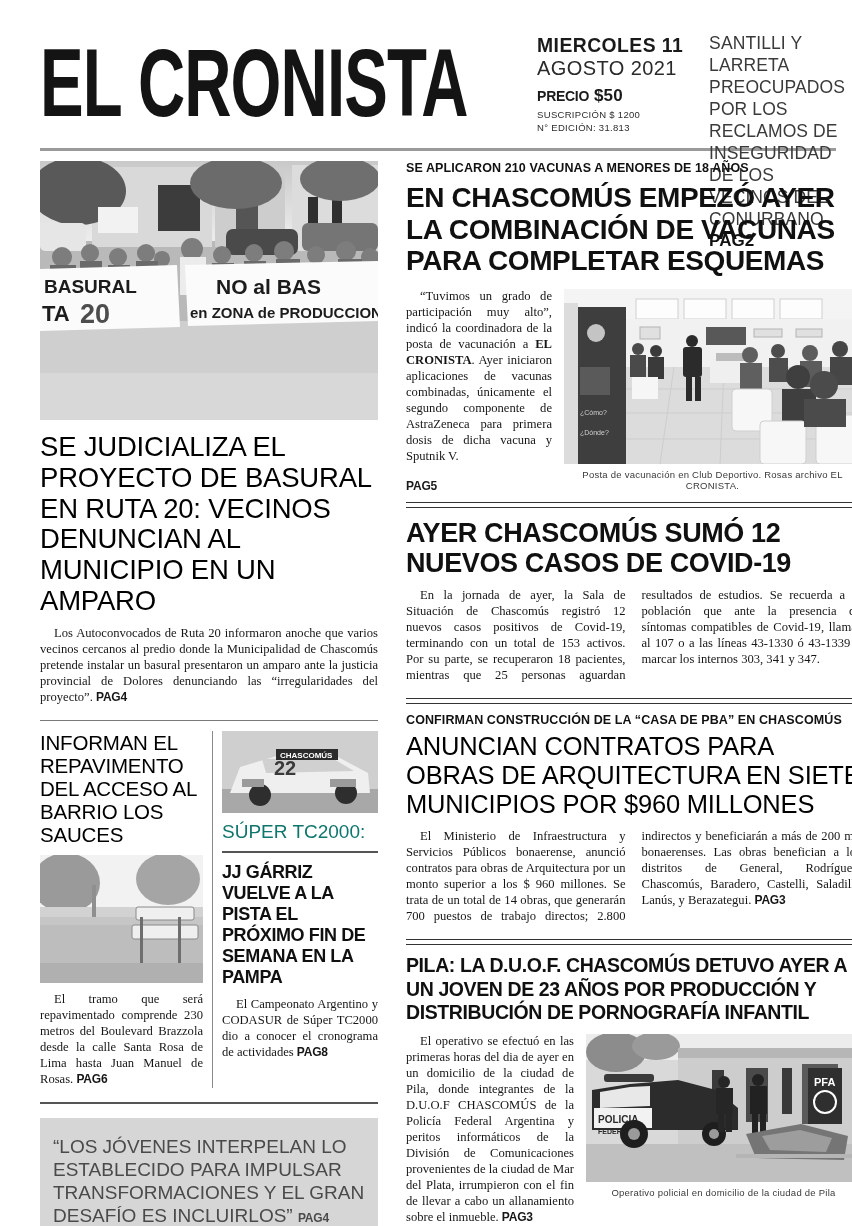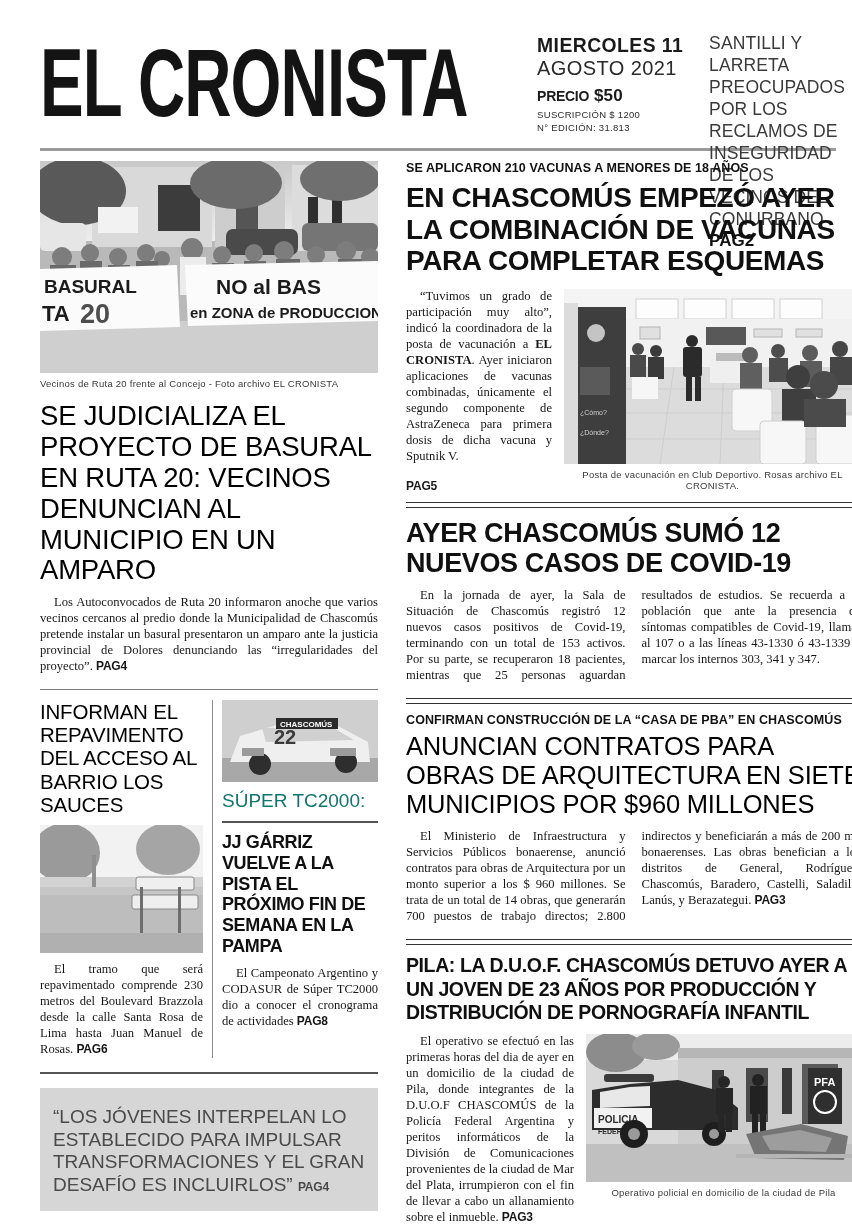--- a/index.html
+++ b/index.html
@@ -165,21 +165,21 @@
       <div class="teaser-pag">PAG2</div>
     </div>
   </div>
 
   <div class="rule-thick"></div>
 
   <div class="cols">
 
     <div class="colL">
 
-      <div class="photo" style="height:212px">
+      <div class="photo" style="height:259px">
         <svg viewBox="0 0 338 212" width="338" height="212" preserveAspectRatio="none">
           <defs>
             <linearGradient id="sky" x1="0" y1="0" x2="0" y2="1">
               <stop offset="0%" stop-color="#c9c9c9"></stop>
                 <stop offset="100%" stop-color="#ededed"></stop>
             </linearGradient>
           </defs>
           <rect width="338" height="212" fill="#b9b9b9"></rect>
           <rect x="0" y="0" width="338" height="80" fill="url(#sky)"></rect>
 
@@ -234,21 +234,20 @@
             <polygon points="0,108 137,104 140,166 0,170" fill="#fbfbfb"></polygon>
             <polygon points="145,104 338,100 338,160 148,165" fill="#fbfbfb"></polygon>
           </g>
           <text x="4" y="132" font-family="Liberation Sans, sans-serif" font-weight="bold" font-size="19" fill="#1c1c1c">BASURAL</text>
           <text x="2" y="160" font-family="Liberation Sans, sans-serif" font-weight="bold" font-size="22" fill="#1c1c1c">TA</text>
           <text x="40" y="162" font-family="Liberation Sans, sans-serif" font-weight="bold" font-size="27" fill="#4d4d4d">20</text>
           <text x="176" y="133" font-family="Liberation Sans, sans-serif" font-weight="bold" font-size="21" fill="#1c1c1c">NO al BAS</text>
           <text x="150" y="157" font-family="Liberation Sans, sans-serif" font-weight="bold" font-size="15" fill="#1c1c1c">en ZONA de PRODUCCION</text>
         </svg>
       </div>
-      <div class="cap">Vecinos de Ruta 20 frente al Concejo - Foto archivo EL CRONISTA</div>
 
       <div class="h-light lead-head">SE JUDICIALIZA EL PROYECTO DE BASURAL EN RUTA 20: VECINOS DENUNCIAN AL MUNICIPIO EN UN AMPARO</div>
 
       <div class="body-txt">
         <p class="ind"><span>Los Autoconvocados de Ruta 20 informaron anoche que varios vecinos cercanos al predio donde la Municipalidad de Chascomús pretende instalar un basural presentaron un amparo ante la justicia provincial de Dolores denunciando las “irregularidades del proyecto”.</span>
         <span class="pag">PAG4</span></p>
       </div>
 
       <div class="sp-m"></div>
       <div class="rule-thin"></div>

